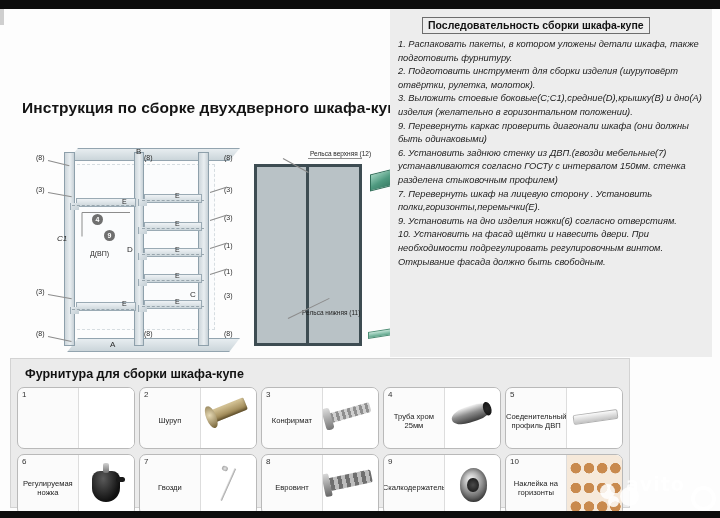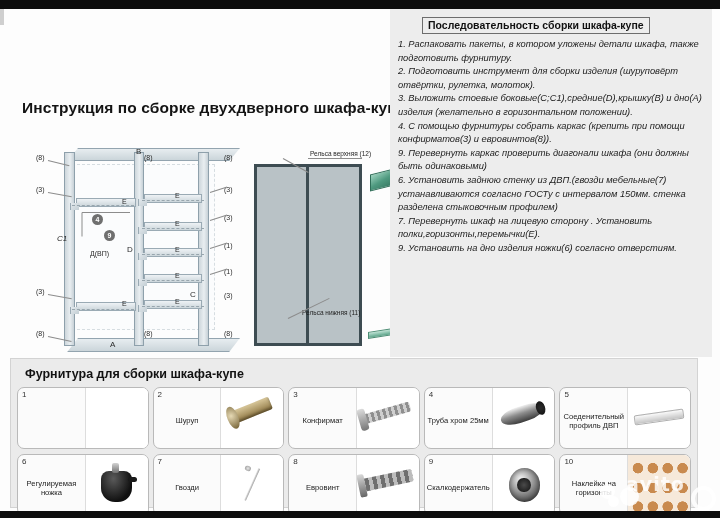--- a/index.html
+++ b/index.html
@@ -53,21 +53,21 @@
   
   .txtpanel{position:absolute;left:390px;top:9px;width:322px;height:348px;
             background:#ededed;padding:6px 8px 8px 8px;box-sizing:border-box;}
   .txttitle{font-size:10.5px;font-weight:bold;text-align:center;color:#111;
             border:1px solid #6d6d6d;display:inline-block;padding:1px 5px 2px 5px;
             background:#ededed;margin:1px 0 4px 24px;}
   .steps{font-size:9.3px;line-height:13.6px;color:#1c1c1c;}
   .steps p{margin:0;font-style:italic;}
 
   
-  .hwsec{position:absolute;left:10px;top:358px;width:688px;height:150px;
+  .hwsec{position:absolute;left:10px;top:358px;width:620px;height:150px;
          background:#ebebeb;border:1px solid #d3d3d3;box-sizing:border-box;padding:6px;}
   .hwtitle{font-size:12.5px;font-weight:bold;color:#121212;margin:2px 0 6px 8px;}
   .hwrow{display:flex;gap:4px;margin-bottom:5px;}
   .hwcell{flex:1;display:flex;height:60px;border:1px solid #b9b9b9;border-radius:7px;
           background:#fbfbfb;overflow:hidden;position:relative;}
   .hwnum{position:absolute;left:4px;top:2px;font-size:8px;color:#333;}
   .hwlabel{width:52%;display:flex;align-items:center;justify-content:center;
            text-align:center;font-size:7.6px;color:#222;padding:8px 2px 2px 2px;
            box-sizing:border-box;line-height:9.5px;}
   .hwimg{width:48%;background:#fff;border-left:1px solid #ddd;position:relative;overflow:hidden;}
@@ -238,25 +238,25 @@
       <div class="leadline" style="left:34px;top:172px;width:46px;transform:rotate(-26deg);"></div>
     </div>
   </div>
 
   <div class="txtpanel">
     <div class="txttitle">Последовательность сборки шкафа-купе</div>
     <div class="steps" id="steps-host">
         <p>1. Распаковать пакеты, в котором уложены детали шкафа, также подготовить фурнитуру.</p>
         <p>2. Подготовить инструмент для сборки изделия (шуруповёрт отвёртки, рулетка, молоток).</p>
         <p>3. Выложить стоевые боковые(C;C1),средние(D),крышку(B) и дно(A) изделия (желательно в горизонтальном положении).</p>
-        <p>4. С помощью фурнитуры собрать каркас (крепить при помощи конфирматов(3) и евровинтов(8)).</p>
         <p>9. Перевернуть каркас проверить диагонали шкафа (они должны быть одинаковыми)</p>
         <p>6. Установить заднюю стенку из ДВП.(гвозди мебельные(7) устанавливаются согласно ГОСТу с интервалом 150мм. стенка разделена стыковочным профилем)</p>
         <p>7. Перевернуть шкаф на лицевую сторону . Установить полки,горизонты,перемычки(E).</p>
         <p>9. Установить на дно изделия ножки(6) согласно отверстиям.</p>
+        <p>10. Установить на фасад щётки и навесить двери. При необходимости подрегулировать регулировочным винтом. Открывание фасада должно быть свободным.</p>
       </div>
   </div>
 
   <div class="hwsec">
     <div class="hwtitle">Фурнитура для сборки шкафа-купе</div>
     <div class="hwrow" id="hw-row-1">
         <div class="hwcell">
           <div class="hwnum">1</div>
           <div class="hwlabel"></div>
           <div class="hwimg">

